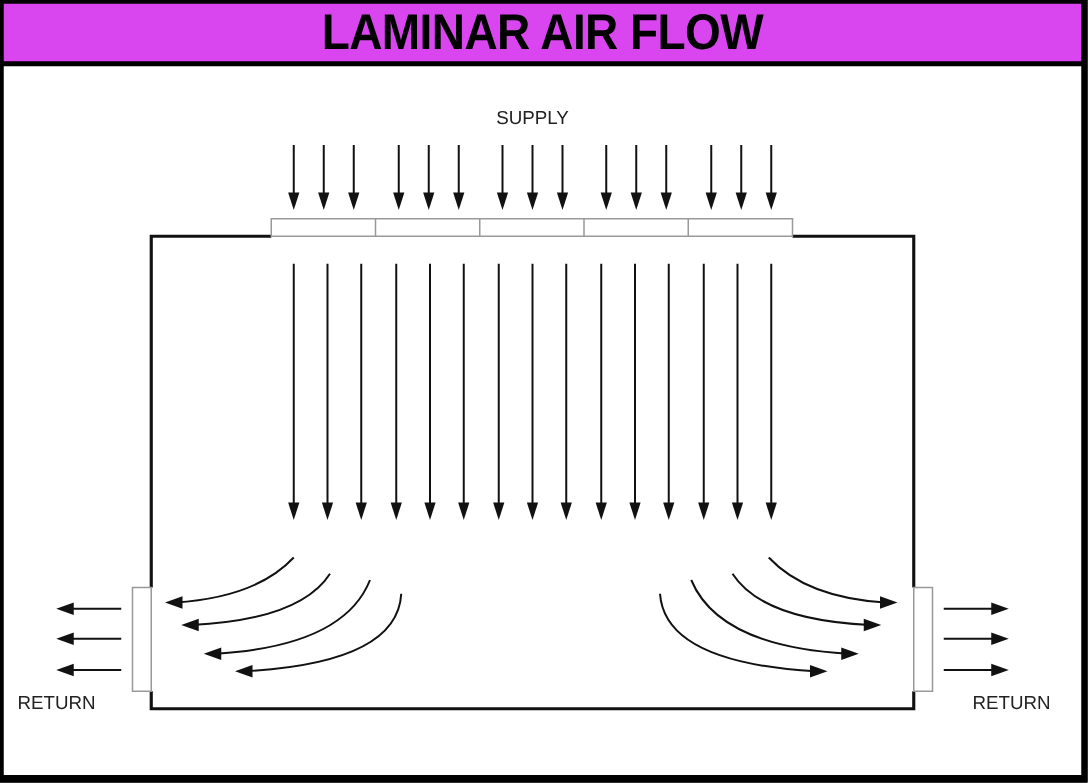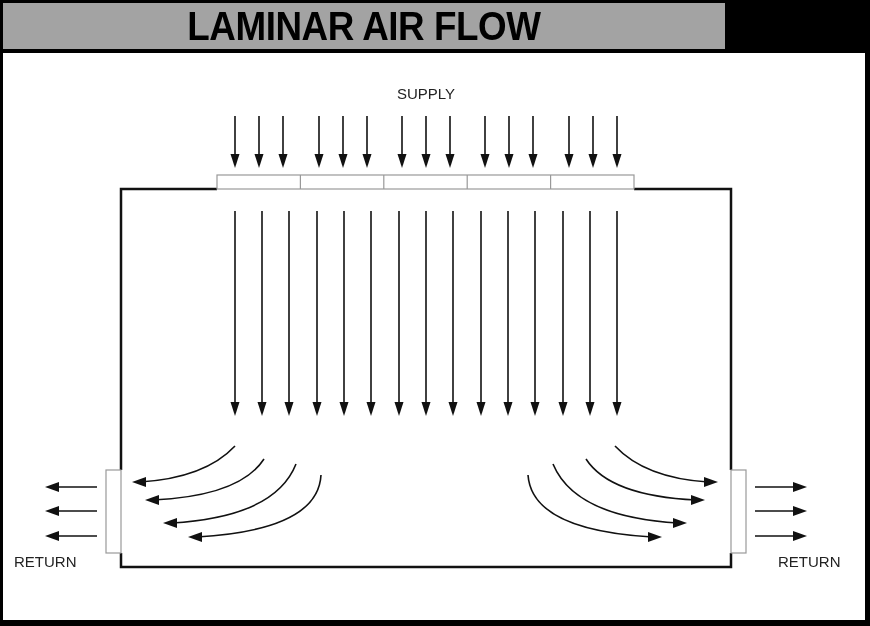--- a/index.html
+++ b/index.html
@@ -1,18 +1,18 @@
 <!DOCTYPE html>
 <html><head>
 <meta charset="utf-8">
 <style>
   html, body { margin: 0; padding: 0; background: #000; }
   body { width: 870px; height: 626px; position: relative; overflow: hidden; font-family: "Liberation Sans", sans-serif; }
   .frame { position: absolute; left: 0; top: 0; width: 870px; height: 626px; background: #000; }
-  .title-bar { position: absolute; left: 3px; top: 3px; width: 722px; height: 46px; background: #a3a3a3; display: flex; align-items: center; justify-content: center; }
+  .title-bar { position: absolute; left: 3px; top: 3px; width: 862px; height: 46px; background: #d946ef; display: flex; align-items: center; justify-content: center; }
   .title-text { font-family: "Liberation Sans", sans-serif; font-weight: bold; font-size: 40px; color: #000; letter-spacing: -0.5px; transform: scaleX(0.92); }
   svg { position: absolute; left: 0; top: 0; }
   .lbl { font-family: "Liberation Sans", sans-serif; font-size: 15px; fill: #222; }
 </style>
 </head>
 <body>
 
 <div class="frame">
   <div class="title-bar">
     <span class="title-text">LAMINAR AIR FLOW</span>

